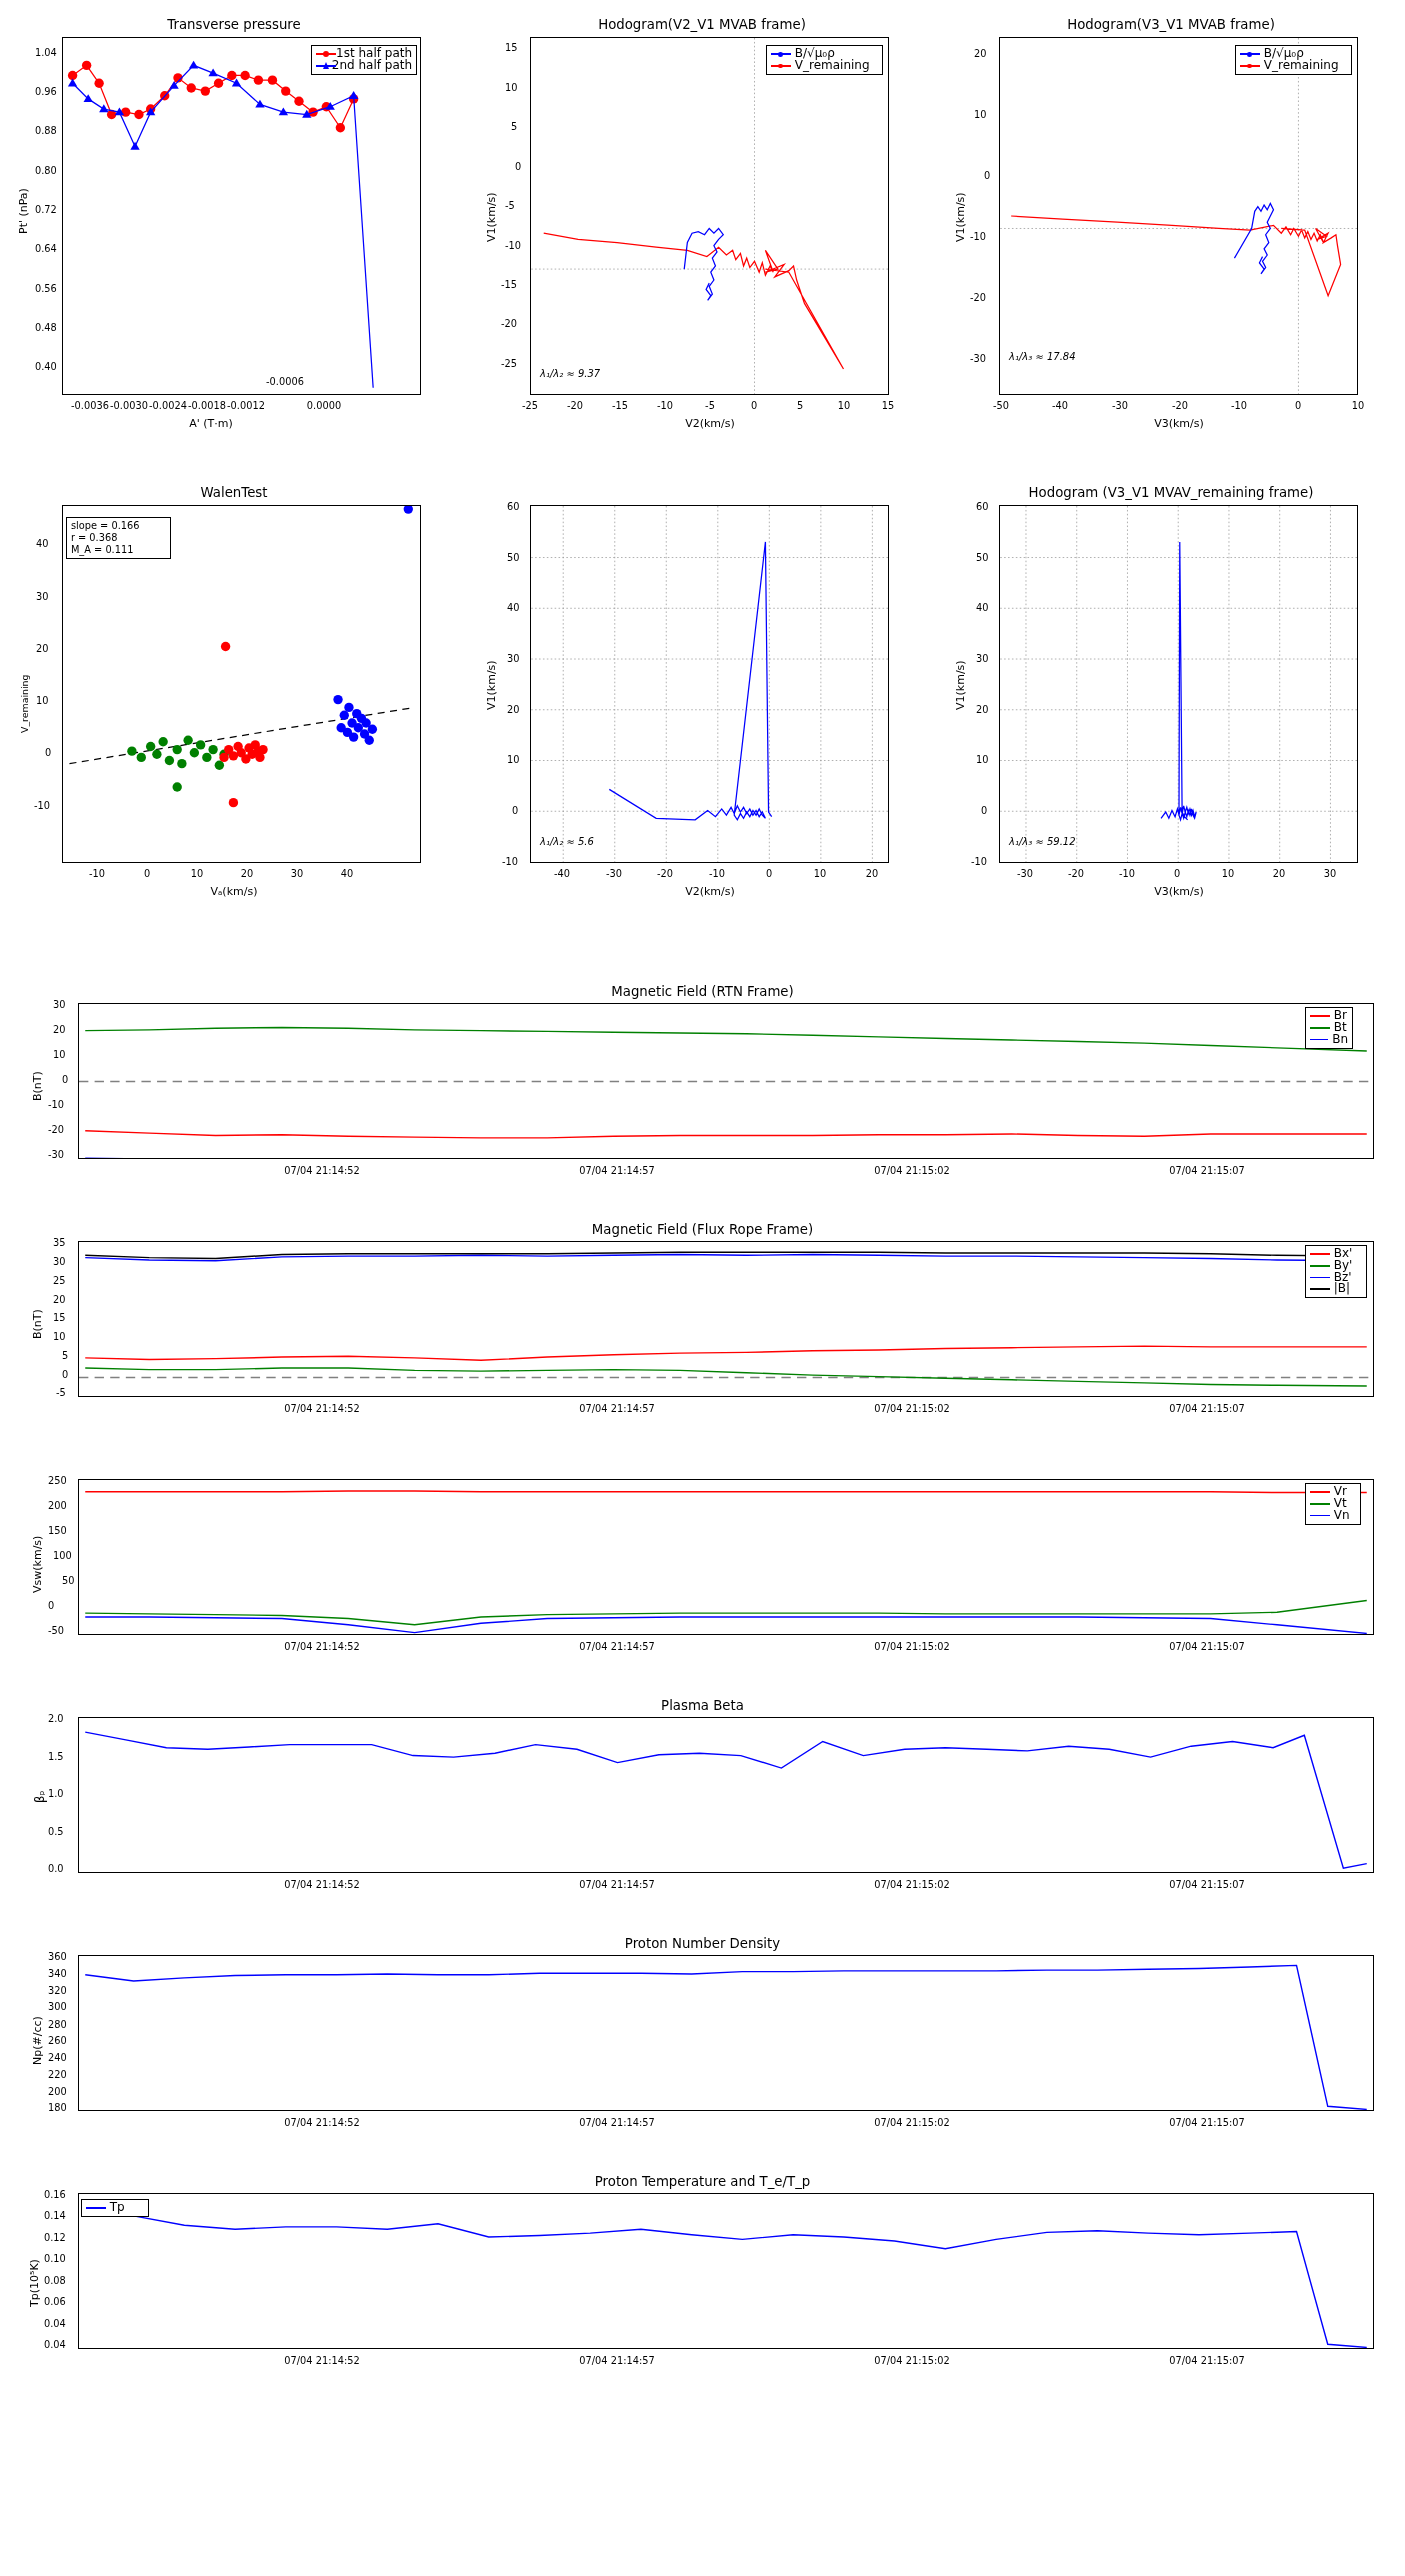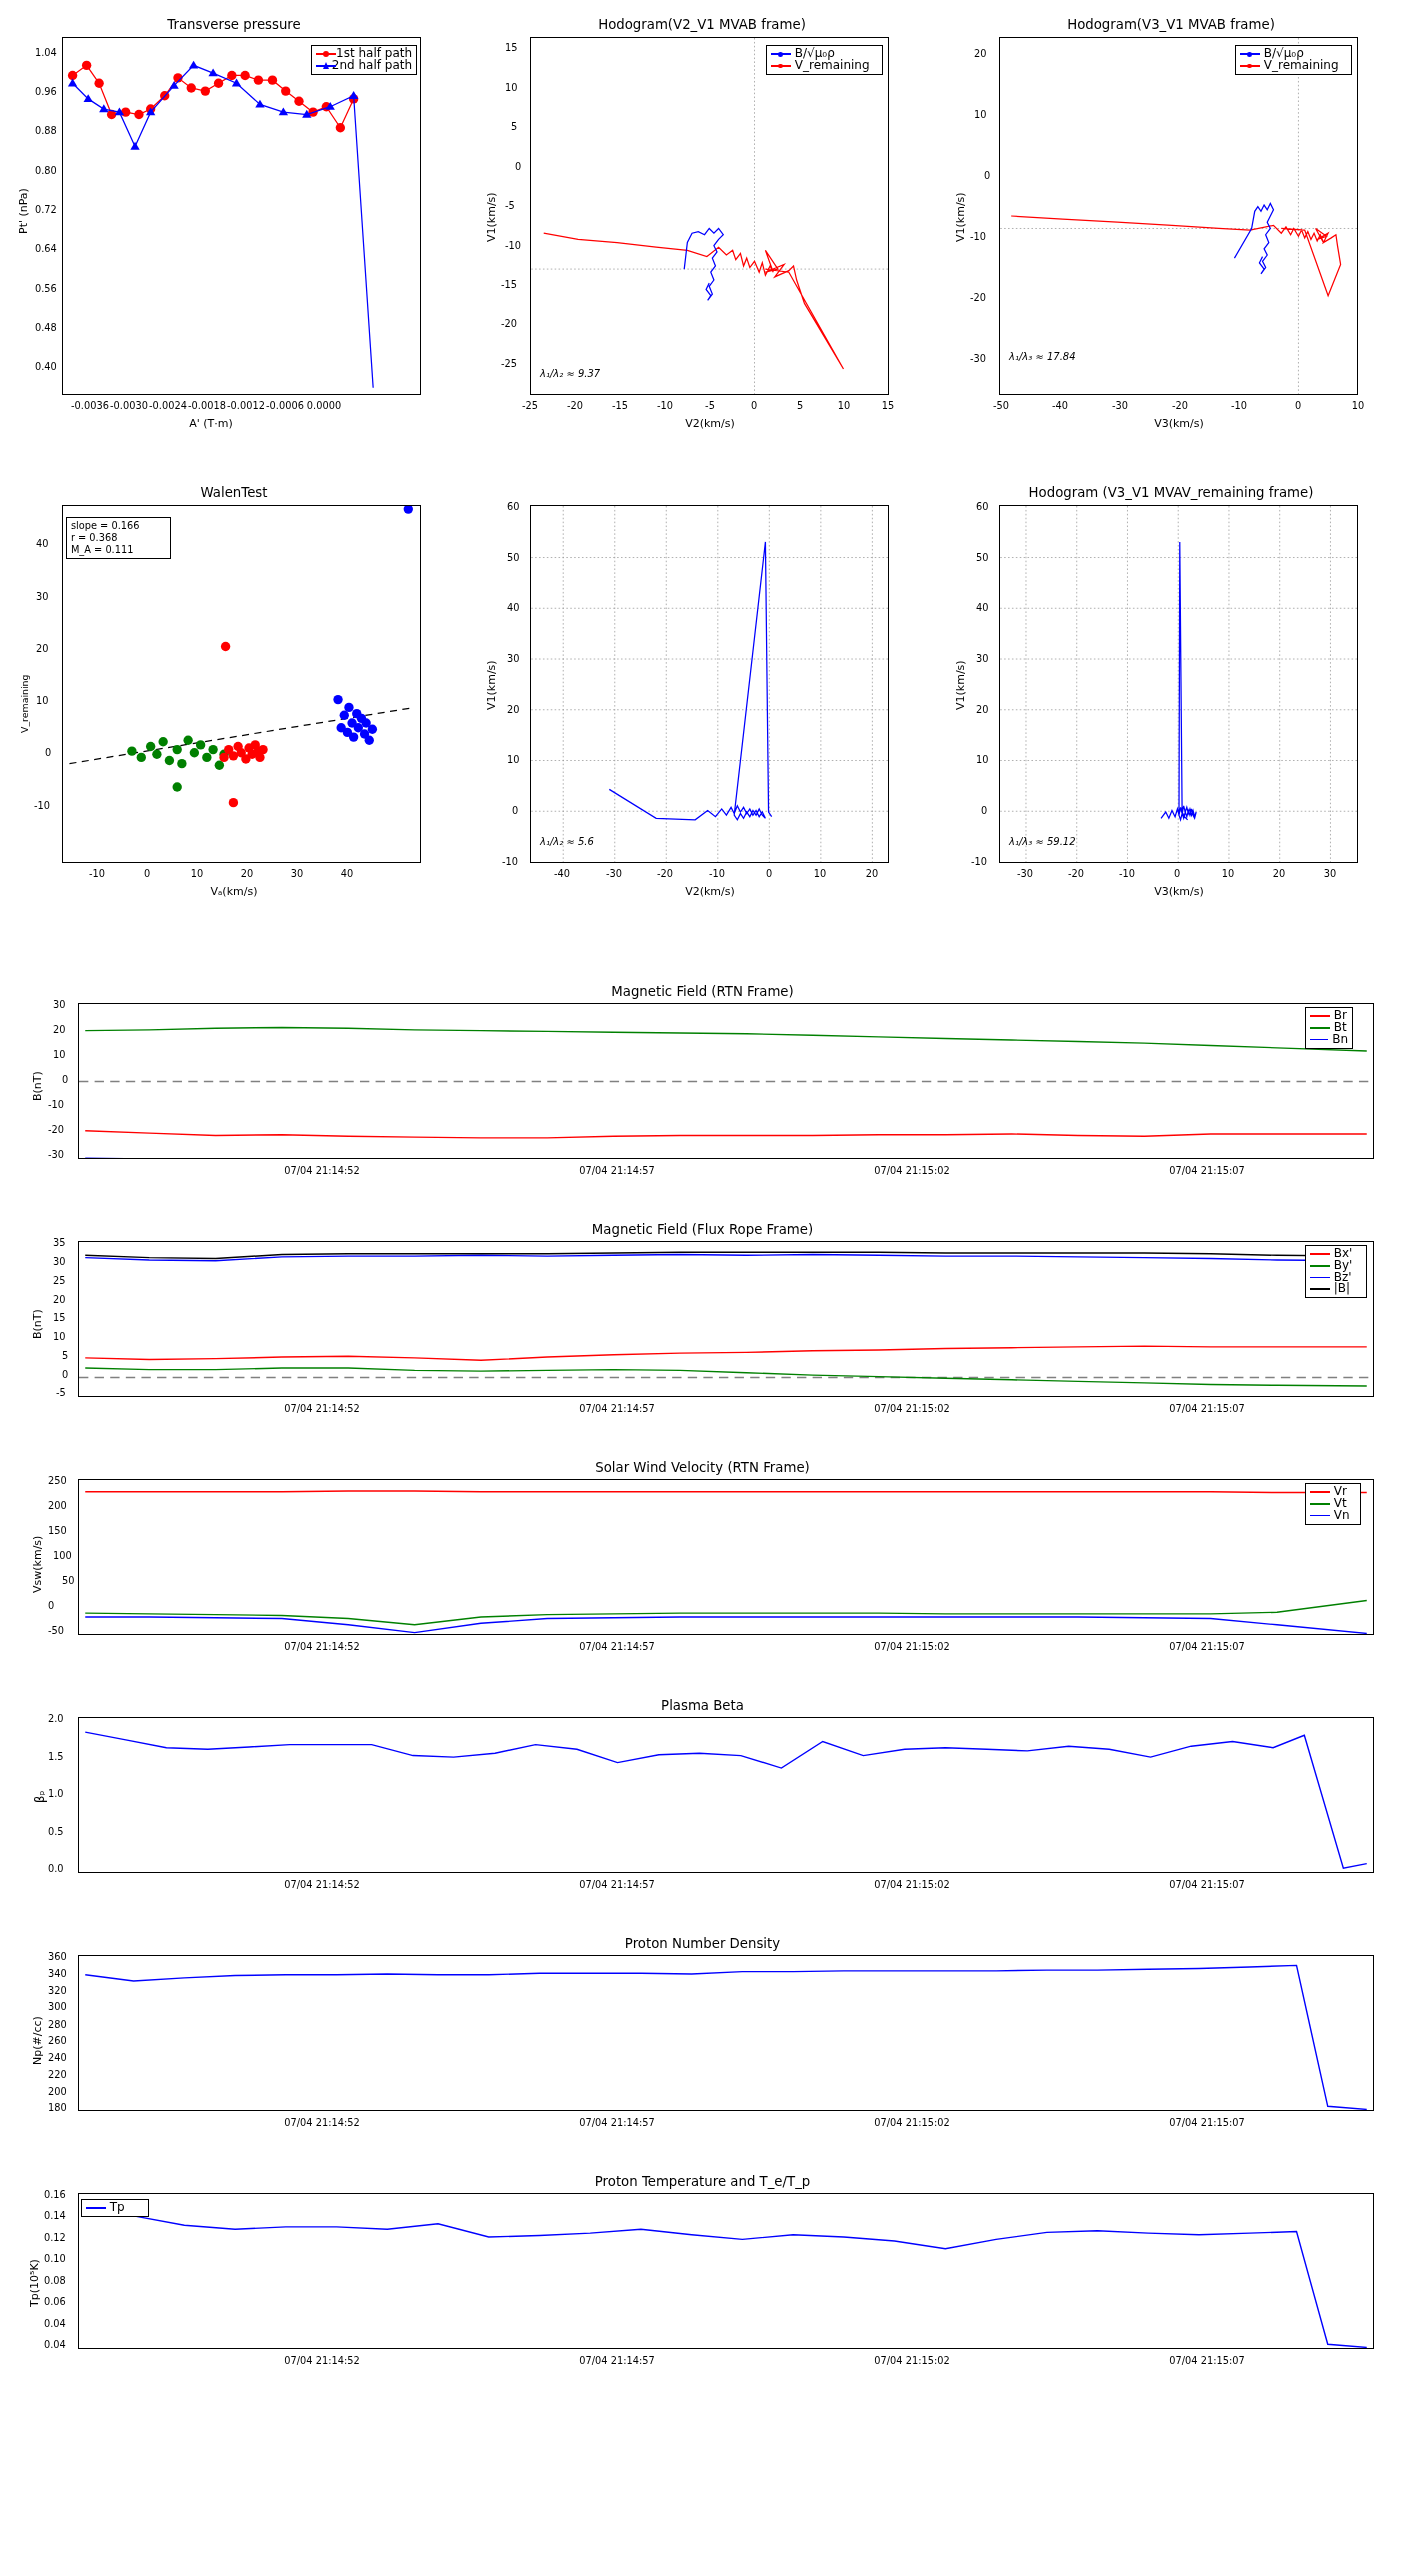--- a/index.html
+++ b/index.html
@@ -106,21 +106,21 @@
     <div class="tick" style="left:35px;top:283px;">0.56</div>
     <div class="tick" style="left:35px;top:322px;">0.48</div>
     <div class="tick" style="left:35px;top:361px;">0.40</div>
     <div class="ylabel" style="left:17px;top:234px;">Pt' (nPa)</div>
 
     <div class="tickx" style="left:90px;top:400px;">-0.0036</div>
     <div class="tickx" style="left:129px;top:400px;">-0.0030</div>
     <div class="tickx" style="left:168px;top:400px;">-0.0024</div>
     <div class="tickx" style="left:207px;top:400px;">-0.0018</div>
     <div class="tickx" style="left:246px;top:400px;">-0.0012</div>
-    <div class="tickx" style="left:285px;top:400px;">-0.0006</div>
+    <div class="tickx" style="left:285px;top:376px;">-0.0006</div>
     <div class="tickx" style="left:324px;top:400px;">0.0000</div>
     <div class="xlabel" style="left:211px;top:417px;transform:translateX(-50%);">A' (T·m)</div>
   </div>
 
   <div class="panel" style="left:468px;top:0;width:468px;height:461px;">
     <div class="title" style="top:17px;left:0;">Hodogram(V2_V1 MVAB frame)</div>
     <div class="plotbox" style="left:62px;top:37px;width:359px;height:358px;">
       <svg width="358" height="356" viewBox="0 0 458 456">
         <line x1="0" y1="296" x2="458" y2="296" stroke="#999" stroke-width="1" stroke-dasharray="2,3"></line>
         <line x1="286" y1="0" x2="286" y2="456" stroke="#999" stroke-width="1" stroke-dasharray="2,3"></line>
@@ -456,21 +456,20 @@
     <div class="tick" style="left:62px;top:155px;">0</div>
     <div class="tick" style="left:56px;top:173px;">-5</div>
     <div class="ylabel" style="left:31px;top:125px;">B(nT)</div>
     <div class="tickx" style="left:322px;top:189px;">07/04 21:14:52</div>
     <div class="tickx" style="left:617px;top:189px;">07/04 21:14:57</div>
     <div class="tickx" style="left:912px;top:189px;">07/04 21:15:02</div>
     <div class="tickx" style="left:1207px;top:189px;">07/04 21:15:07</div>
   </div>
 
   <div class="panel" style="left:0;top:1452px;width:1405px;height:234px;">
-    <div class="title" style="top:7.8px;left:0;">Solar Wind Velocity (RTN Frame)</div>
     <div class="plotbox" style="left:78px;top:27px;width:1296px;height:156px;">
       <svg width="1294" height="155" viewBox="0 0 1658 198" preserveAspectRatio="none">
         <polyline fill="none" stroke="#ff0000" stroke-width="1.8" points="8,15 90,15 175,15 260,15 345,14 430,14 515,15 600,15 685,15 770,15 855,15 940,15 1025,15 1110,15 1195,15 1280,15 1365,15 1450,15 1535,16 1650,16"></polyline>
         <polyline fill="none" stroke="#008000" stroke-width="1.8" points="8,170 90,171 175,172 260,173 345,177 430,185 515,175 600,172 685,171 770,170 855,170 940,170 1025,170 1110,171 1195,171 1280,171 1365,171 1450,171 1535,169 1650,154"></polyline>
         <polyline fill="none" stroke="#0000ff" stroke-width="1.8" points="8,175 90,175 175,176 260,177 345,185 430,195 515,183 600,177 685,176 770,175 855,175 940,175 1025,175 1110,175 1195,175 1280,175 1365,176 1450,177 1535,185 1650,196"></polyline>
       </svg>
     </div>
     <div class="legend" style="left:1305px;top:31px;width:56px;">
       <div class="row">
           <span class="swatch" style="background:#ff0000"></span>

